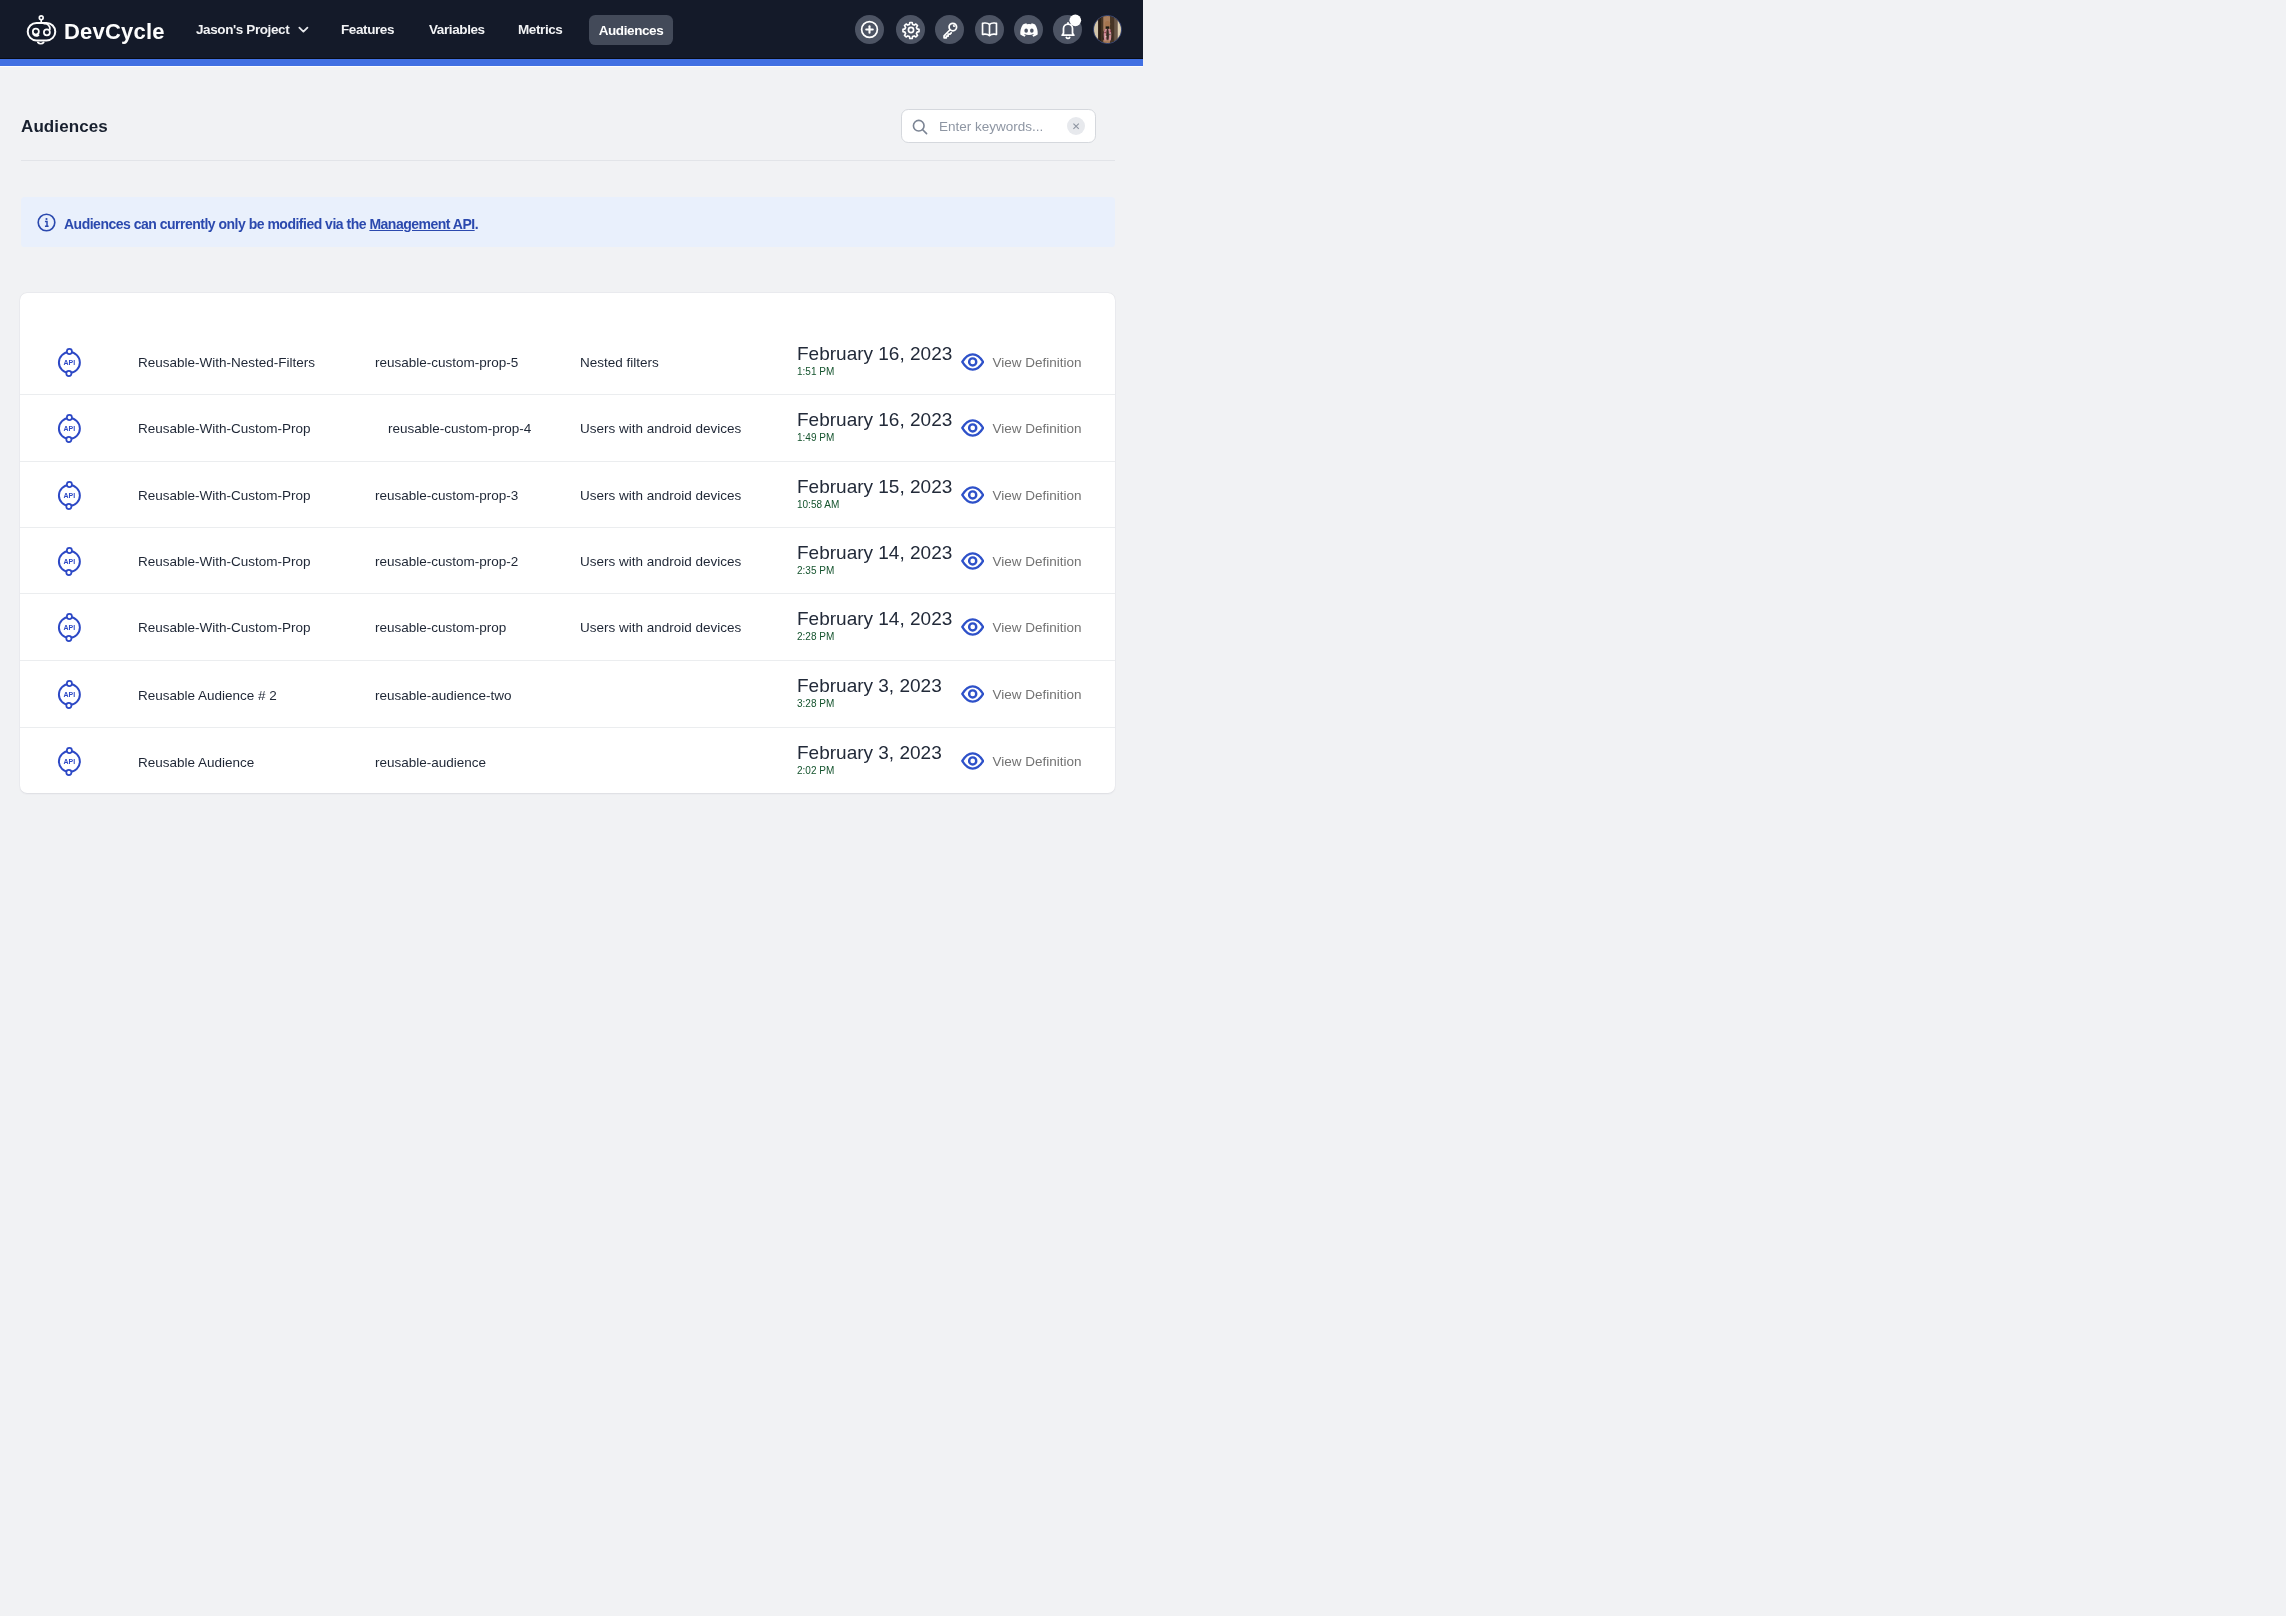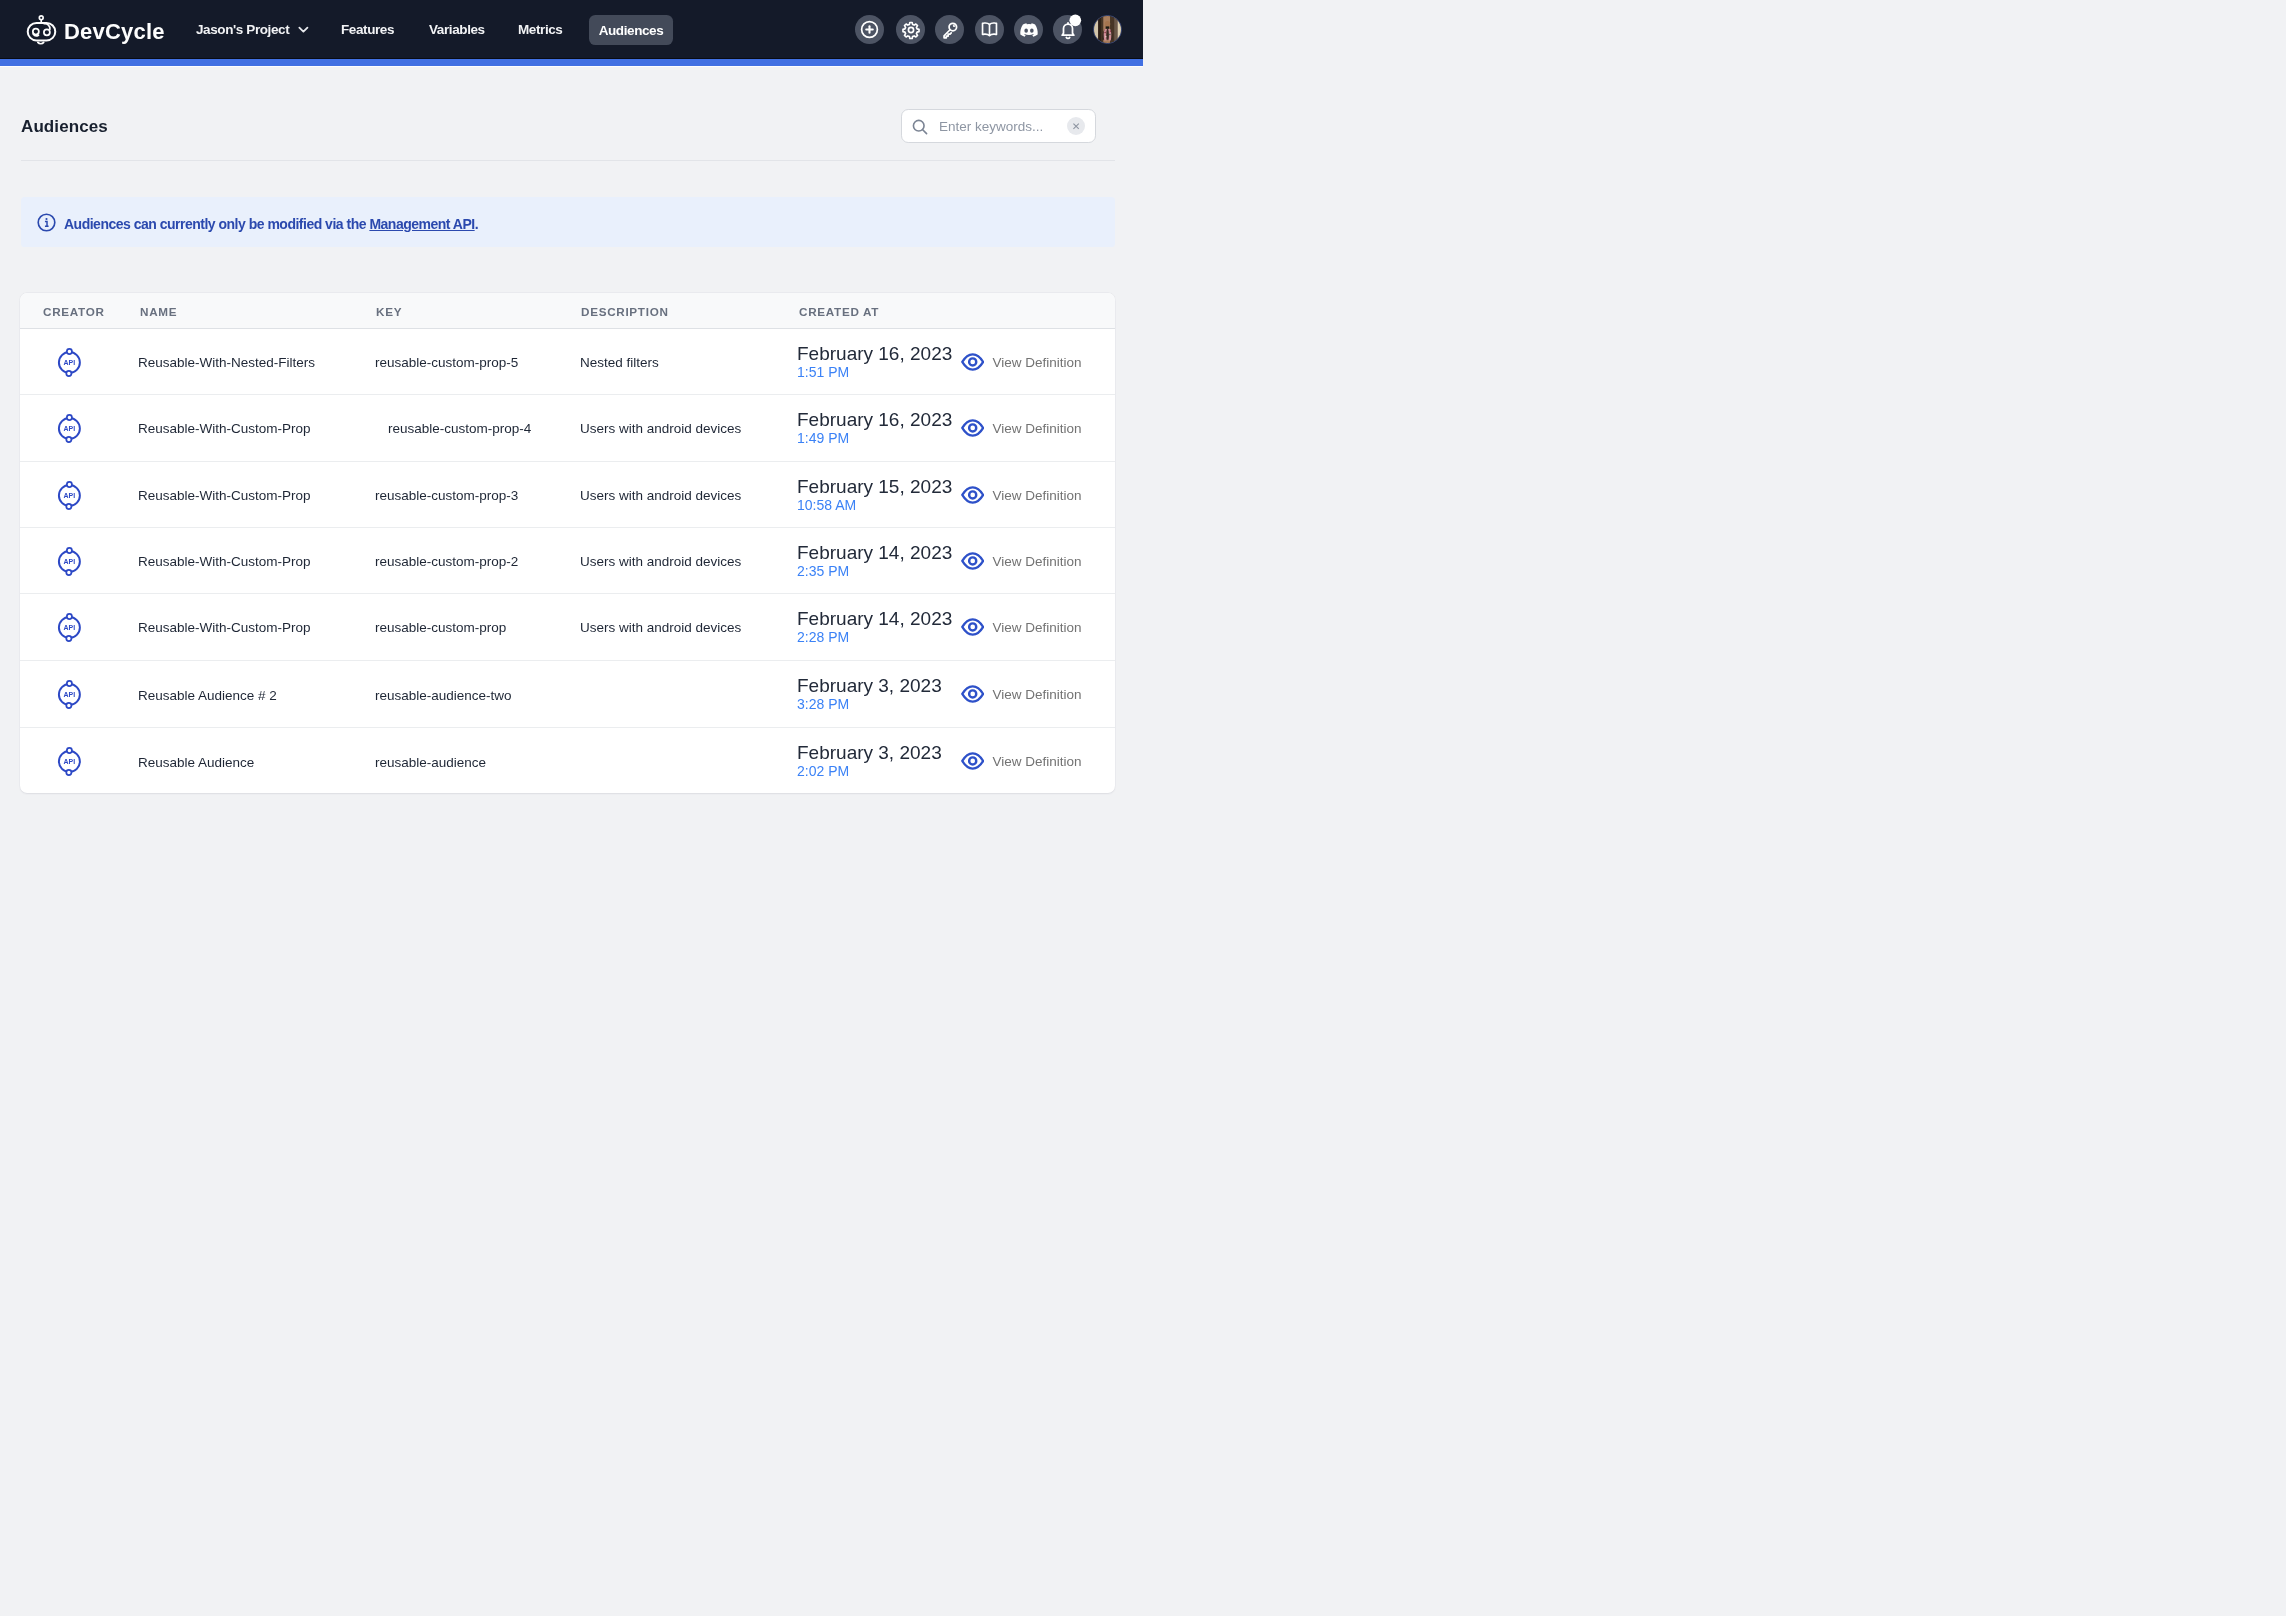--- a/index.html
+++ b/index.html
@@ -43,21 +43,21 @@
   .thead { position:absolute; left:0; top:0; width:100%; height:36px; background:#f8f9fa;
     border-bottom:0.9px solid #dee1e5; border-radius:7.2px 7.2px 0 0; }
   .th { position:absolute; top:0; height:36px; display:flex; align-items:center;
     font-size:11.7px; font-weight:700; letter-spacing:0.7px; color:#68707f; }
   .row { position:absolute; left:0; width:100%; height:67px; }
   .row + .row { border-top:0.9px solid #ebedef; }
   .cell { position:absolute; top:1.4px; height:100%; display:flex; align-items:center;
     font-size:13.5px; color:#1e2635; }
   .cdate { flex-direction:column; align-items:flex-start; justify-content:center; }
   .cdate .d { font-size:19px; color:#222a39; line-height:18px; }
-  .cdate .t { font-size:14px; color:#3b82f6; line-height:18px; }
+  .cdate .t { font-size:10px; color:#14532d; line-height:18px; }
   .viewdef { position:absolute; display:flex; align-items:center; }
   .viewdef span { font-size:13.5px; color:#737373; margin-left:8px; }
 </style>
 </head>
 <body>
 
 <div class="topbar"></div>
 <div class="bluebar"></div>
 <div class="whiteline"></div>
 
@@ -166,27 +166,20 @@
 <div class="banner">
   <svg class="info" width="19" height="19" viewBox="0 0 22 22" fill="none">
     <circle cx="11" cy="11" r="9.6" stroke="#2b49ae" stroke-width="1.9"></circle>
     <circle cx="11" cy="6.9" r="1.25" fill="#2b49ae"></circle>
     <path d="M9.2 9.8 L11.6 9.8 L11.6 15.3 M9.2 15.3 L13.4 15.3" stroke="#2b49ae" stroke-width="1.7" fill="none"></path>
   </svg>
   <div class="txt">Audiences can currently only be modified via the <a>Management API</a>.</div>
 </div>
 
 <div class="card">
-  <div class="thead">
-    <div class="th" style="left:23px;">CREATOR</div>
-    <div class="th" style="left:120px;">NAME</div>
-    <div class="th" style="left:356px;">KEY</div>
-    <div class="th" style="left:561px;">DESCRIPTION</div>
-    <div class="th" style="left:779px;">CREATED AT</div>
-  </div>
   <div class="row" style="top:36px; height:65px;">
     <svg width="47" height="43" viewBox="0 0 52 48" fill="none" style="position:absolute; left:25px; top:calc(50% - 21px);">
       <circle cx="27" cy="24" r="11.7" stroke="#2c48c5" stroke-width="2.2"></circle>
       <circle cx="27" cy="11.7" r="2.85" fill="#fff" stroke="#2c48c5" stroke-width="1.9"></circle>
       <circle cx="26.4" cy="36.3" r="2.85" fill="#fff" stroke="#2c48c5" stroke-width="1.9"></circle>
       <text x="27" y="26.8" text-anchor="middle" font-family="Liberation Sans" font-size="7.8" font-weight="bold" fill="#2c48c5">API</text>
     </svg>
     <div class="cell" style="left:118px;">Reusable-With-Nested-Filters</div>
     <div class="cell" style="left:355px;">reusable-custom-prop-5</div>
     <div class="cell" style="left:560px;">Nested filters</div>

